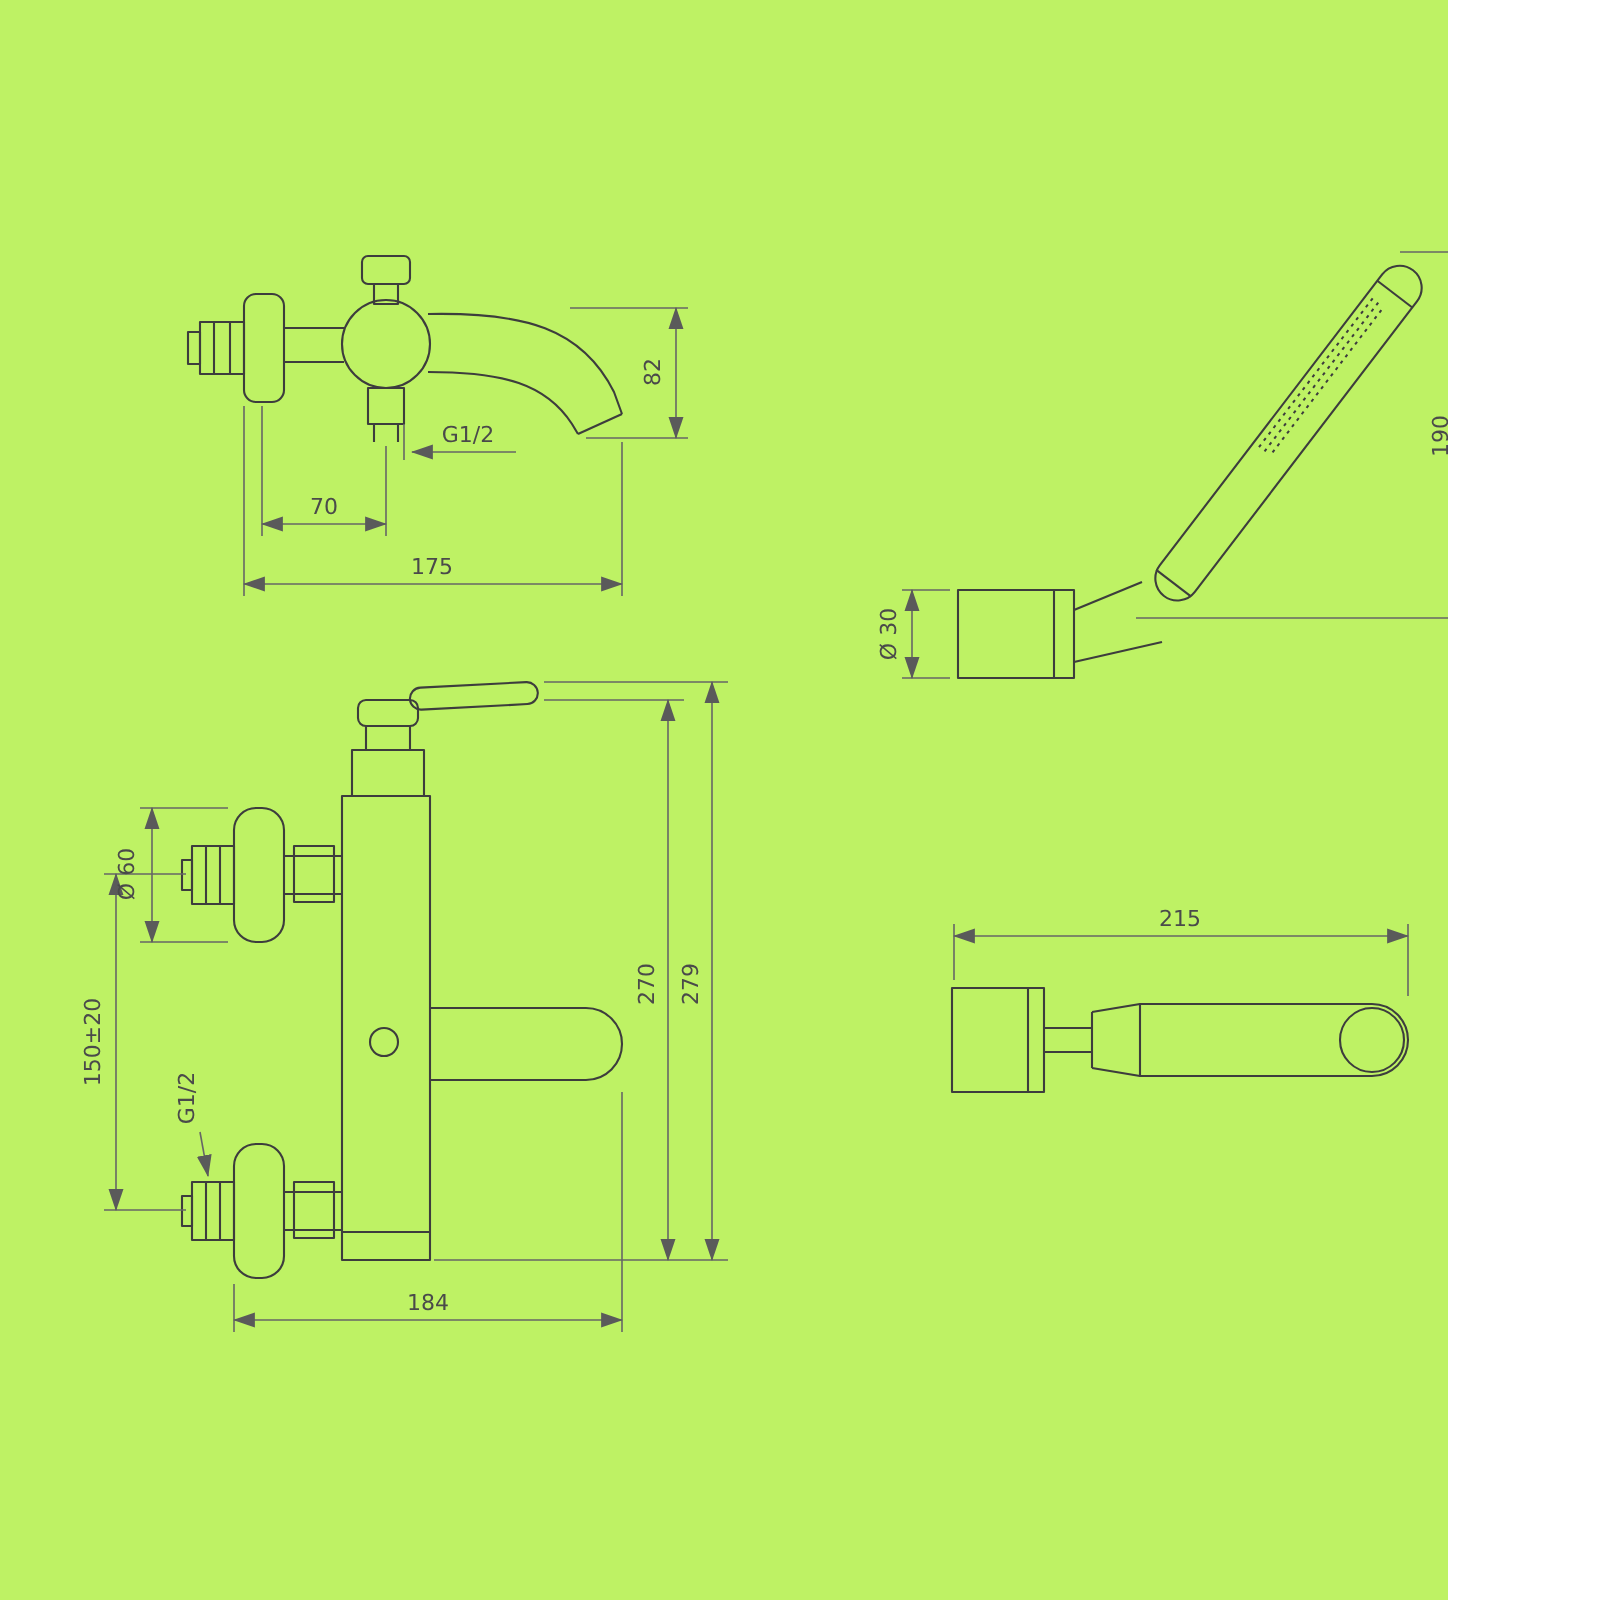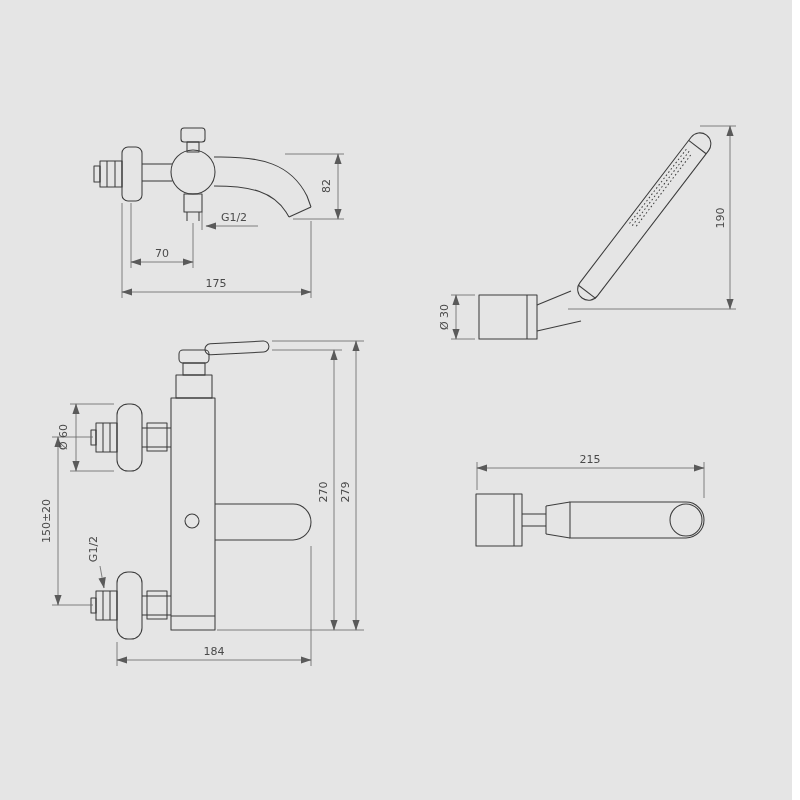--- a/index.html
+++ b/index.html
@@ -1,16 +1,16 @@
 <!DOCTYPE html>
 <html><head>
 <meta charset="utf-8">
 <style>
   html,body{margin:0;padding:0;background:#fff;}
-  .sheet{width:792px;height:800px;background:#e5e5e5;position:relative;overflow:hidden;}
+  .sheet{width:724px;height:800px;background:#bef264;position:relative;overflow:hidden;}
   svg{display:block;}
   .p{fill:none;stroke:#3d3d3d;stroke-width:1.05;stroke-linecap:butt;stroke-linejoin:round;}
   .d{fill:none;stroke:#666;stroke-width:0.8;}
   .dots{stroke-dasharray:1.6 2.4;stroke-width:1;}
   .t{fill:#4a4a4a;stroke:none;font-family:"DejaVu Sans","Liberation Sans",sans-serif;font-size:11px;}
 </style>
 </head>
 <body>
 
 <div class="sheet">

